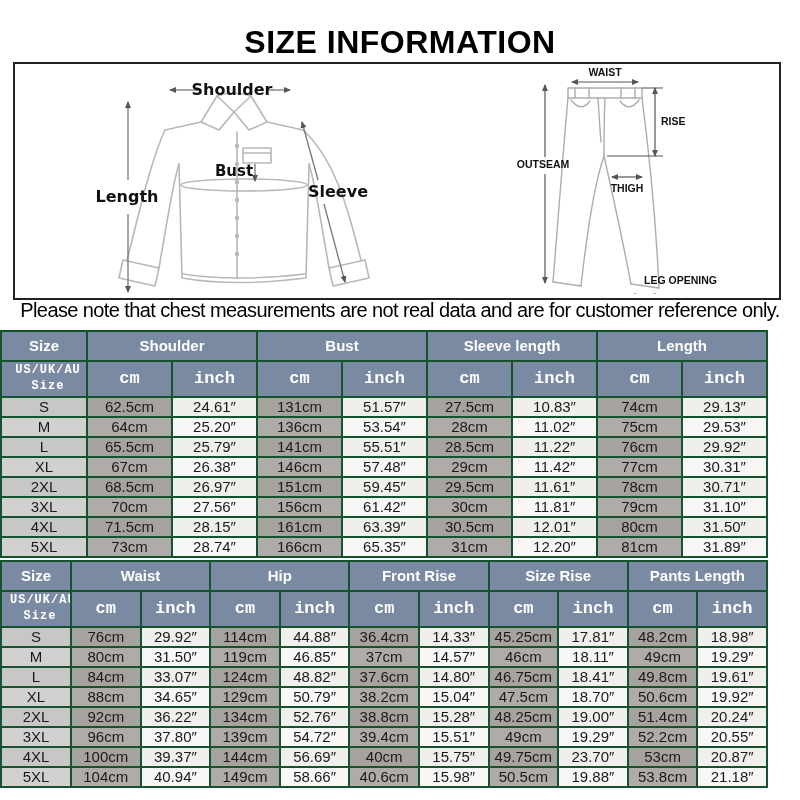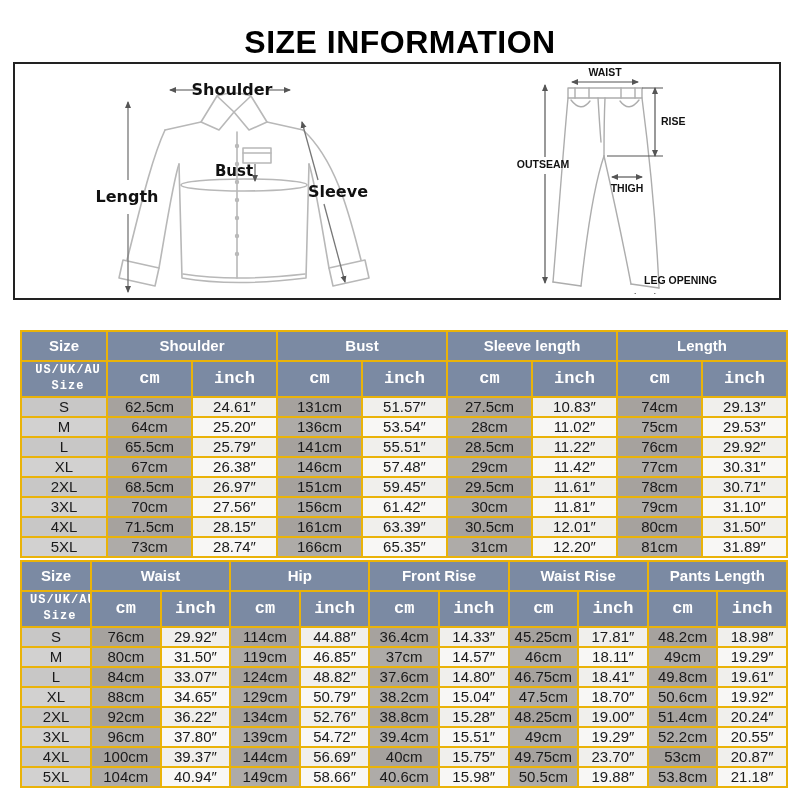--- a/index.html
+++ b/index.html
@@ -9,22 +9,22 @@
   .title{position:absolute;top:24px;left:0;width:800px;text-align:center;
          font-size:32px;font-weight:bold;color:#000;letter-spacing:0.5px;}
 
   .diagram-box{position:absolute;left:13px;top:62px;width:764px;height:234px;
                border:2px solid #222;background:#fff;}
   .diagram-box svg{display:block;}
 
   .note{position:absolute;top:299px;left:0;width:800px;text-align:center;
         font-size:20px;color:#000;letter-spacing:-0.6px;white-space:nowrap;}
 
-  table.size-table{position:absolute;left:20px;width:768px;border-collapse:separate;
-        border-spacing:2px;table-layout:fixed;background:#eab308;}
+  table.size-table{position:absolute;left:0;width:768px;border-collapse:separate;
+        border-spacing:2px;table-layout:fixed;background:#14532d;}
   #table-shirt{top:330px;}
   #table-pants{top:560px;}
   #table-shirt th.size-th{width:84px;}
   #table-pants th.size-th{width:68px;}
 
   th,td{text-align:center;vertical-align:middle;overflow:hidden;padding:0;}
   tr.group-row th{background:var(--header-bg,#7b8aa3);color:#fff;font-size:15px;
         font-weight:bold;height:28px;line-height:28px;}
   tr.unit-row th{background:var(--header-bg,#7b8aa3);color:#fff;height:34px;
         font-family:"Liberation Mono",monospace;font-weight:bold;font-size:17px;line-height:34px;}
@@ -147,20 +147,21 @@
 
         <path class="meas2" d="M612,177 L642,177" marker-start="url(#ahr)" marker-end="url(#ah)"></path>
         <text class="pants-label" x="627" y="192" text-anchor="middle">THIGH</text>
 
         <text class="pants-label" x="644" y="284" text-anchor="start">LEG OPENING</text>
         <path class="meas2" d="M630,296 L660,296" marker-start="url(#ahr)" marker-end="url(#ah)"></path>
       </g>
     </svg>
   </div>
 
+  <div class="note">Please note that chest measurements are not real data and are for customer reference only.</div>
 
   <table class="size-table" id="table-shirt">
       <thead>
         <tr class="group-row">
           <th class="size-th">Size</th>
           <th class="group-th" colspan="2">Shoulder</th>
           <th class="group-th" colspan="2">Bust</th>
           <th class="group-th" colspan="2">Sleeve length</th>
           <th class="group-th" colspan="2">Length</th>
         </tr>
@@ -271,21 +272,21 @@
       </tbody>
     </table>
 
   <table class="size-table" id="table-pants">
       <thead>
         <tr class="group-row">
           <th class="size-th">Size</th>
           <th class="group-th" colspan="2">Waist</th>
           <th class="group-th" colspan="2">Hip</th>
           <th class="group-th" colspan="2">Front Rise</th>
-          <th class="group-th" colspan="2">Waist Rise</th>
+          <th class="group-th" colspan="2">Size Rise</th>
           <th class="group-th" colspan="2">Pants Length</th>
         </tr>
         <tr class="unit-row">
           <th class="size-sub-th">
             <span class="subline">US/UK/AU</span>
             <span class="subline">Size</span>
           </th>
           <th class="unit-th">cm</th>
           <th class="unit-th">inch</th>
           <th class="unit-th">cm</th>

